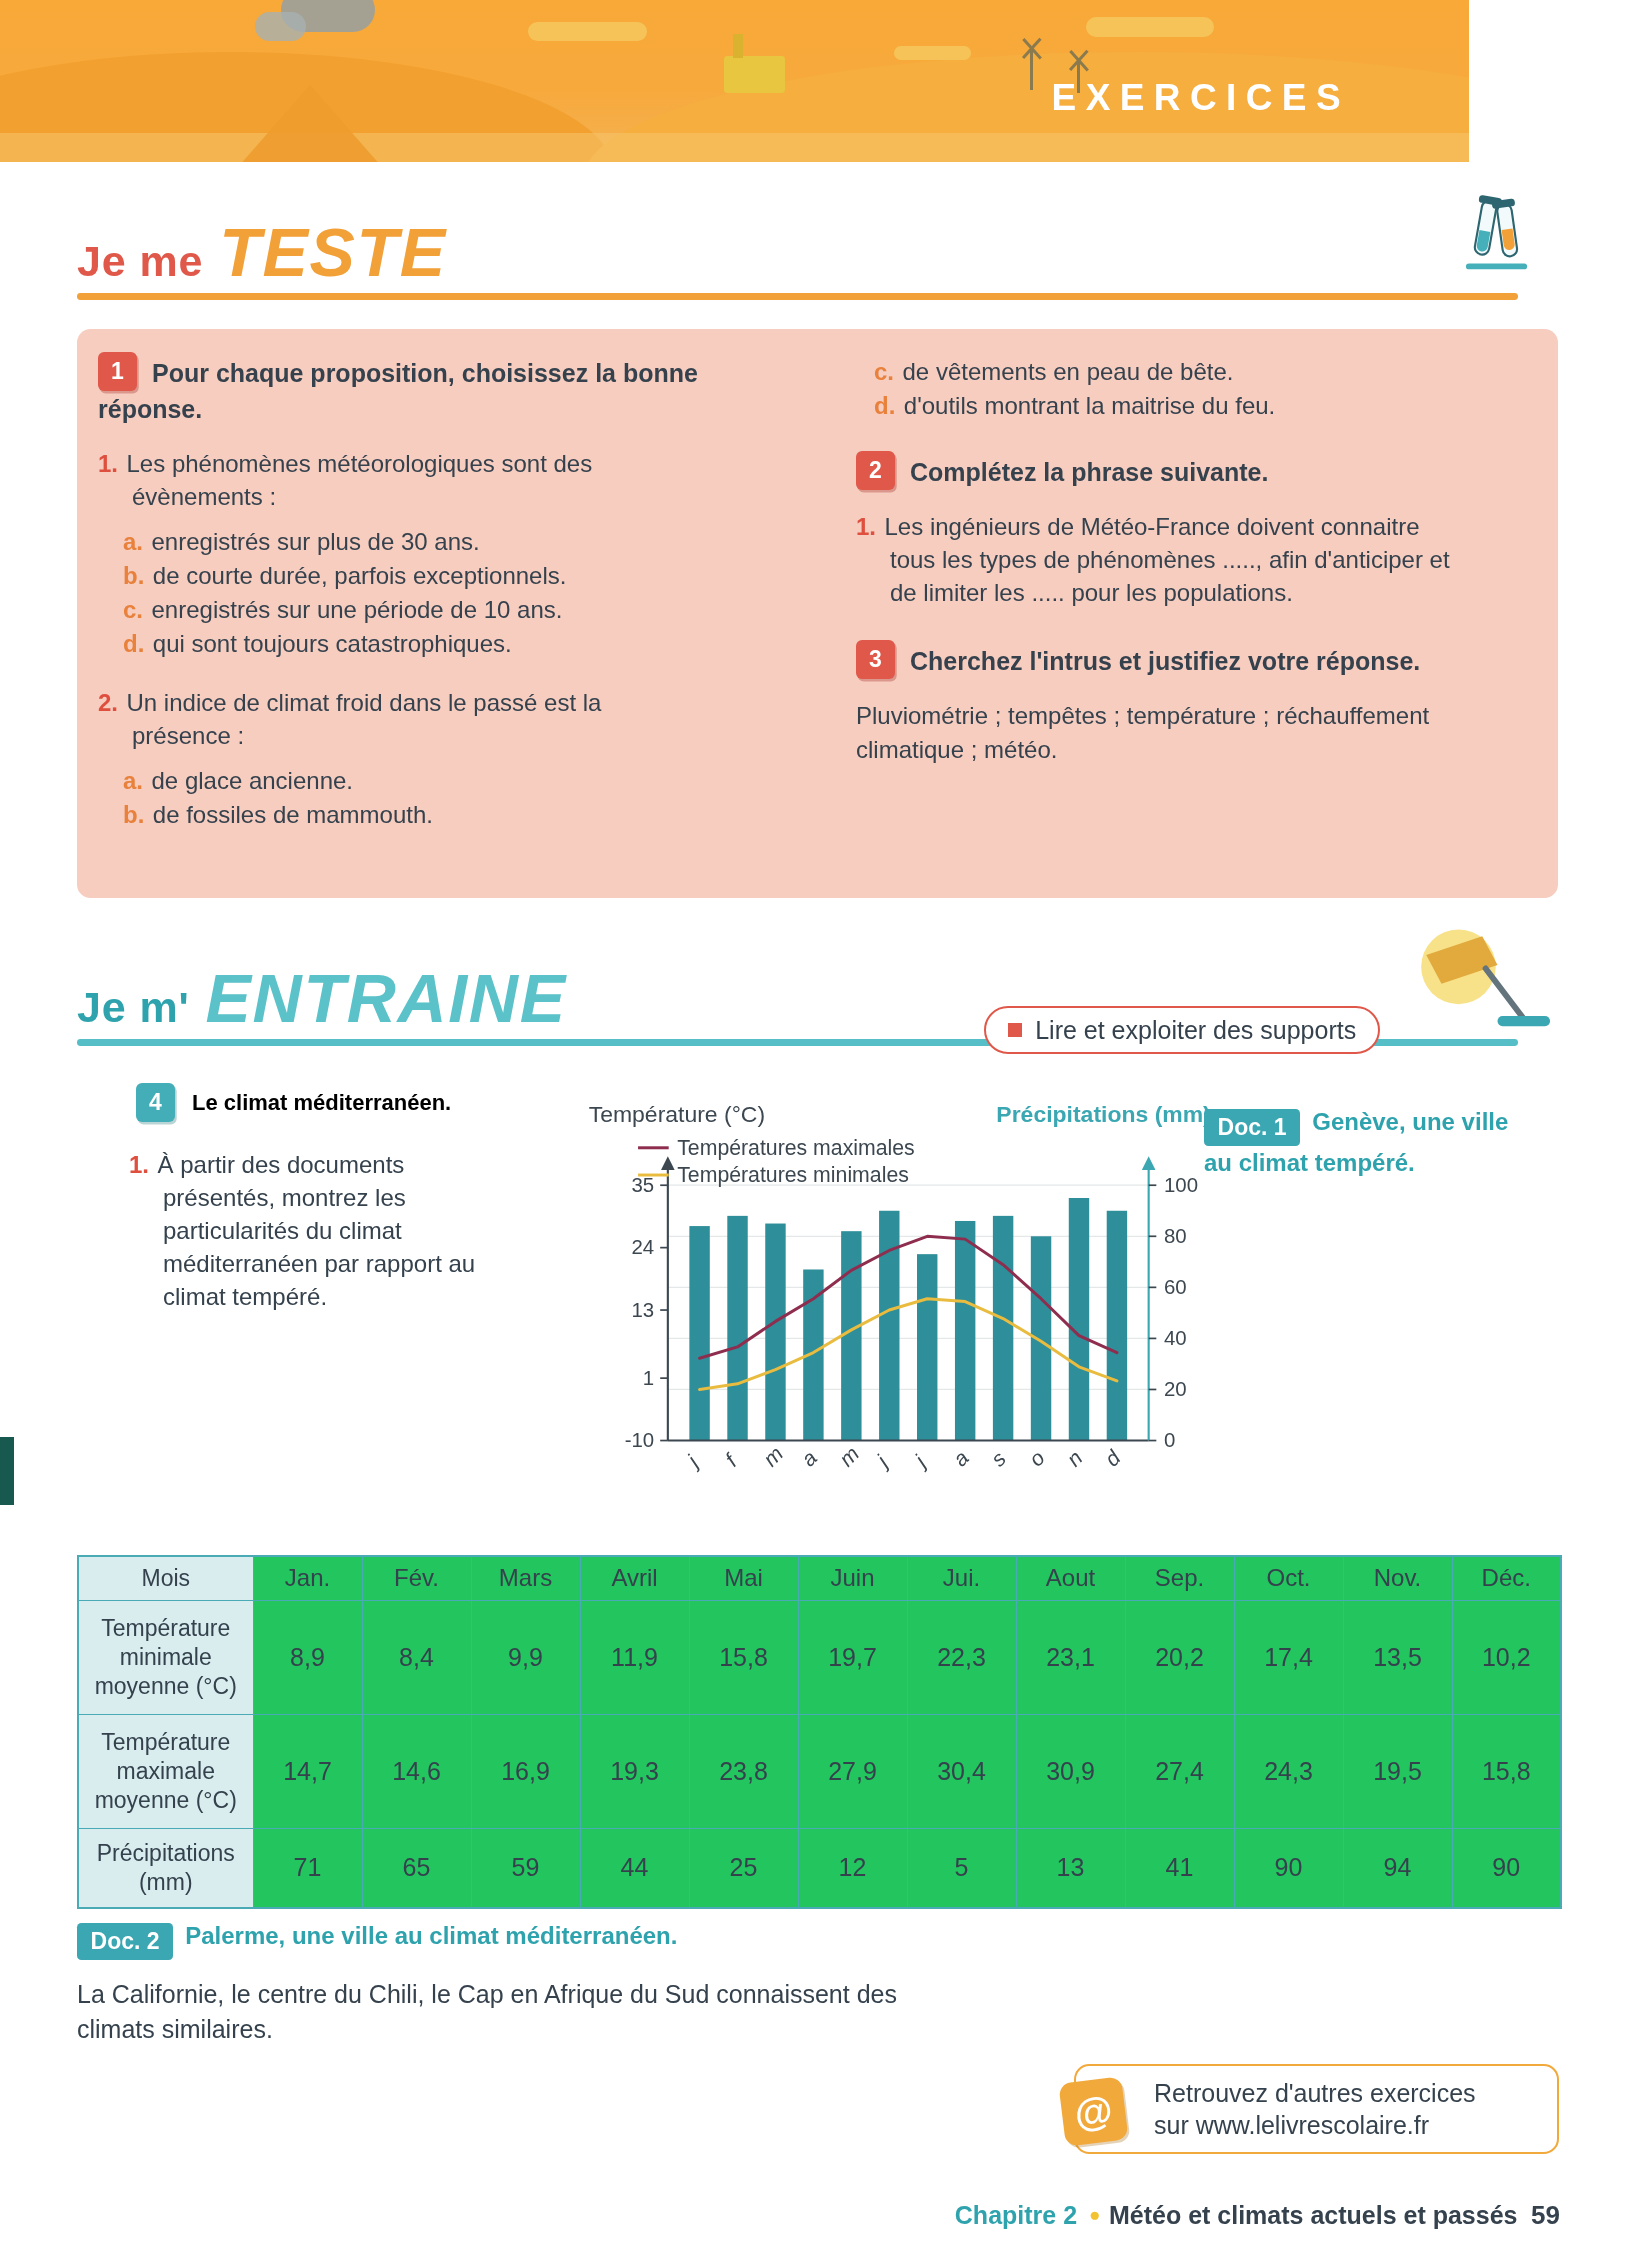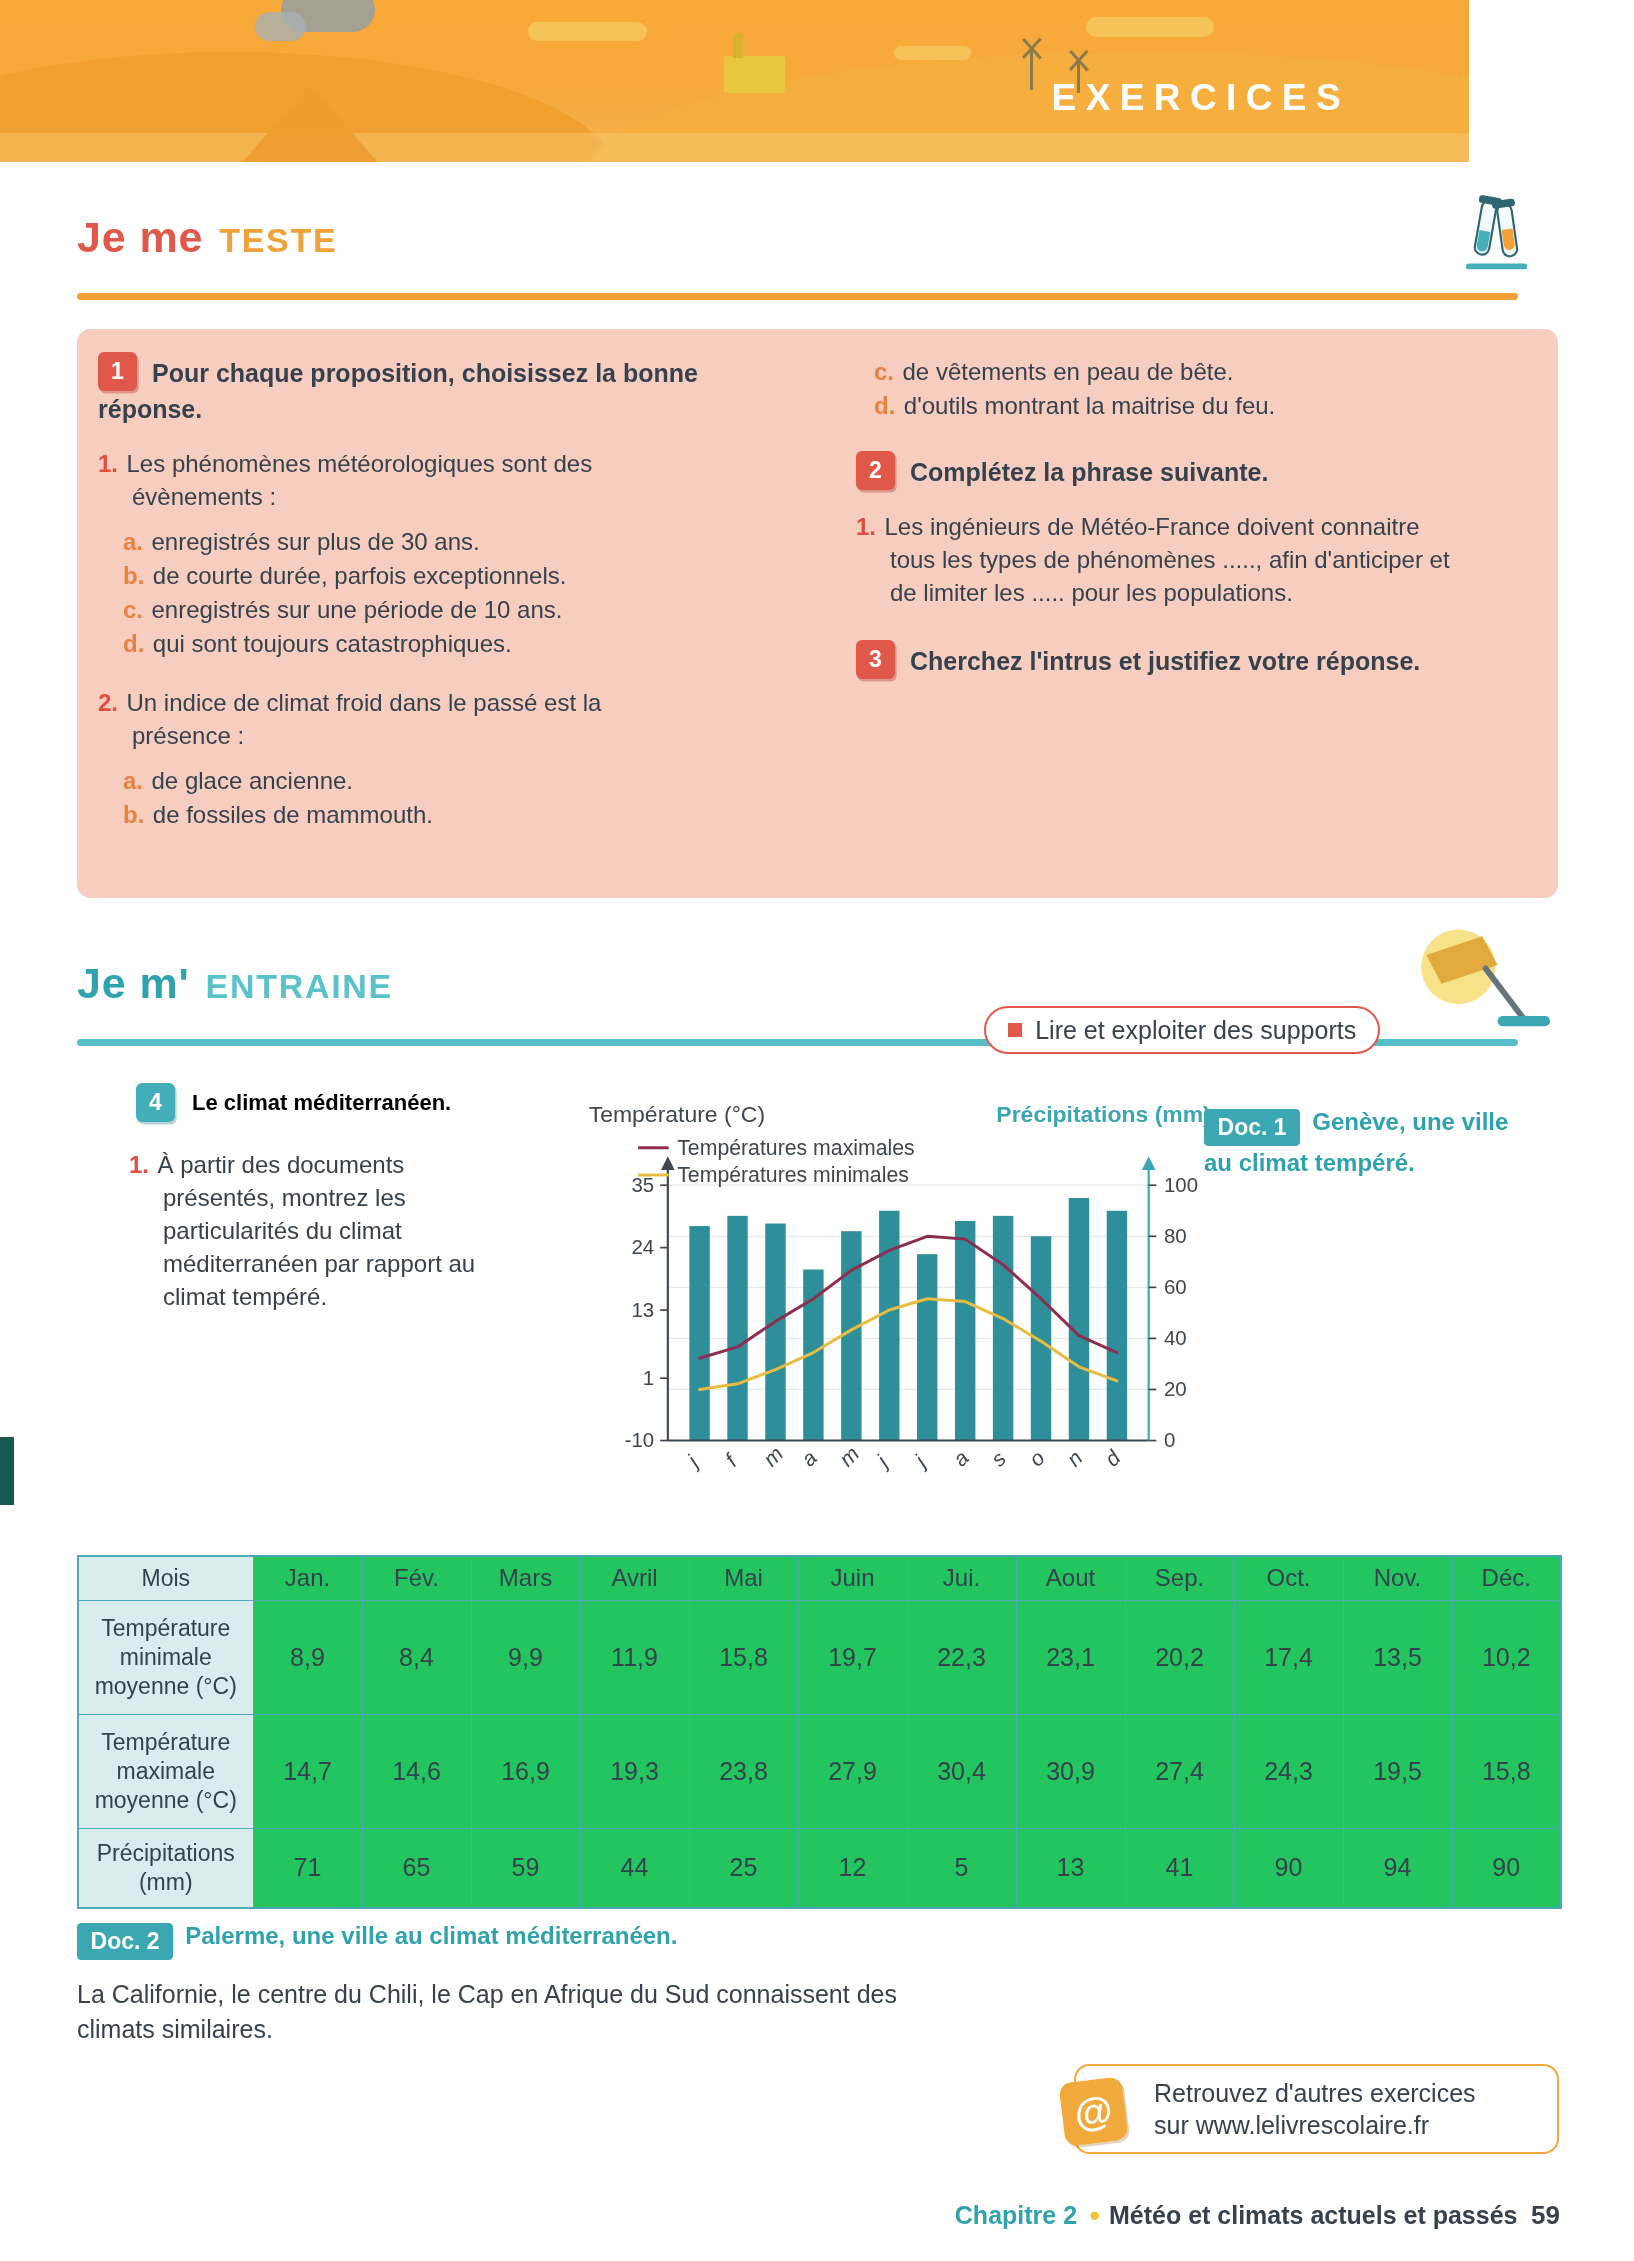--- a/index.html
+++ b/index.html
@@ -26,21 +26,21 @@
   .turbine:before,.turbine:after{content:"";position:absolute;left:-11px;top:-1.7px;width:25.5px;height:3.4px;background:#8A7A4E}
   .turbine:before{transform:rotate(48deg)}
   .turbine:after{transform:rotate(-48deg)}
   .t1{left:1030px;top:49px}
   .t2{left:1077px;top:61px;height:32px}
   .banner-title{position:absolute;right:119px;top:77px;color:#FFFFFF;font-size:37px;font-weight:bold;letter-spacing:9.4px}
 
   
   .h1{position:absolute;left:77px;white-space:nowrap}
   .h1 .prefix{font-weight:bold;font-size:43px;letter-spacing:0.9px}
-  .h1 .word{font-weight:bold;font-size:34px;letter-spacing:1.7px;margin-left:12px}
+  .h1 .word{font-weight:bold;font-style:italic;font-size:68px;letter-spacing:1.7px;margin-left:12px}
   .h1-teste{top:213px}
   .h1-teste .prefix{color:#E0584A}
   .h1-teste .word{color:#F2A038}
   .h1-entraine{top:959px}
   .h1-entraine .prefix{color:#2FA3AD}
   .h1-entraine .word{color:#5BC2C9}
   .rule{position:absolute;left:77px;width:1441px;height:6.8px;border-radius:3.4px;z-index:0}
   .rule-orange{top:293px;background:#F2A038}
   .rule-teal{top:1039px;background:#56BEC6}
   .tubes-icon{position:absolute;left:1447px;top:192px}
@@ -185,20 +185,21 @@
       <span class="badge badge-red">2</span>
       <div class="ex-title">Complétez la phrase suivante.</div>
     </div>
     <p class="q q-ex2">
       <span class="qnum">1.</span><span>Les ingénieurs de Météo-France doivent connaitre tous les types de phénomènes ....., afin d'anticiper et de limiter les ..... pour les populations.</span>
     </p>
     <div class="ex-header">
       <span class="badge badge-red">3</span>
       <div class="ex-title">Cherchez l'intrus et justifiez votre réponse.</div>
     </div>
+    <p class="plain">Pluviométrie ; tempêtes ; température ; réchauffement climatique ; météo.</p>
   </div>
 </section>
 
 <section class="h1 h1-entraine">
   <span class="prefix">Je m'</span>
   <span class="word">ENTRAINE</span>
 </section>
 <div class="rule rule-teal"></div>
 
 <div class="skill-pill">

